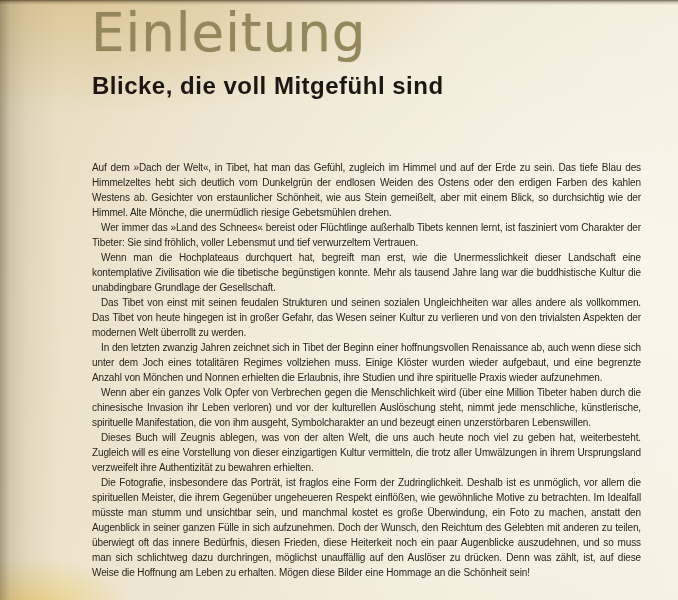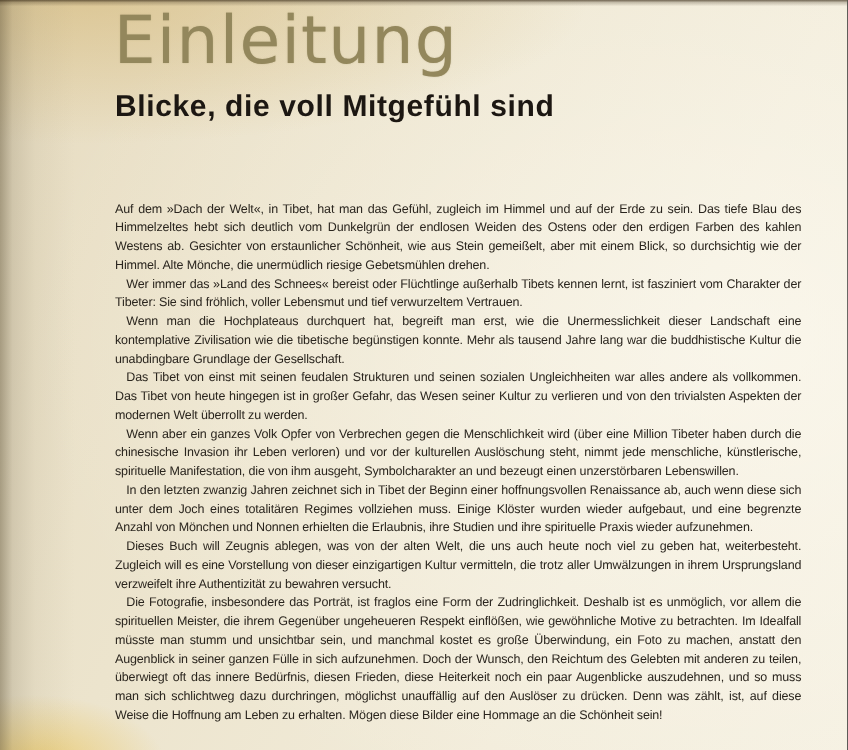--- a/index.html
+++ b/index.html
@@ -79,19 +79,19 @@
 
 <div class="stage">
   <div class="page">
     <h1 class="title">Einleitung</h1>
     <h2 class="subtitle">Blicke, die voll Mitgefühl sind</h2>
     <div class="bodytext">
         <p class="para">Auf dem »Dach der Welt«, in Tibet, hat man das Gefühl, zugleich im Himmel und auf der Erde zu sein. Das tiefe Blau des Himmelzeltes hebt sich deutlich vom Dunkelgrün der endlosen Weiden des Ostens oder den erdigen Farben des kahlen Westens ab. Gesichter von erstaunlicher Schönheit, wie aus Stein gemeißelt, aber mit einem Blick, so durchsichtig wie der Himmel. Alte Mönche, die unermüdlich riesige Gebetsmühlen drehen.</p>
         <p class="para indent">Wer immer das »Land des Schnees« bereist oder Flüchtlinge außerhalb Tibets kennen lernt, ist fasziniert vom Charakter der Tibeter: Sie sind fröhlich, voller Lebensmut und tief verwurzeltem Vertrauen.</p>
         <p class="para indent">Wenn man die Hochplateaus durchquert hat, begreift man erst, wie die Unermesslichkeit dieser Landschaft eine kontemplative Zivilisation wie die tibetische begünstigen konnte. Mehr als tausend Jahre lang war die buddhistische Kultur die unabdingbare Grundlage der Gesellschaft.</p>
         <p class="para indent">Das Tibet von einst mit seinen feudalen Strukturen und seinen sozialen Ungleichheiten war alles andere als vollkommen. Das Tibet von heute hingegen ist in großer Gefahr, das Wesen seiner Kultur zu verlieren und von den trivialsten Aspekten der modernen Welt überrollt zu werden.</p>
+        <p class="para indent">In den letzten zwanzig Jahren zeichnet sich in Tibet der Beginn einer hoffnungsvollen Renaissance ab, auch wenn diese sich unter dem Joch eines totalitären Regimes vollziehen muss. Einige Klöster wurden wieder aufgebaut, und eine begrenzte Anzahl von Mönchen und Nonnen erhielten die Erlaubnis, ihre Studien und ihre spirituelle Praxis wieder aufzunehmen.</p>
         <p class="para indent">Wenn aber ein ganzes Volk Opfer von Verbrechen gegen die Menschlichkeit wird (über eine Million Tibeter haben durch die chinesische Invasion ihr Leben verloren) und vor der kulturellen Auslöschung steht, nimmt jede menschliche, künstlerische, spirituelle Manifestation, die von ihm ausgeht, Symbolcharakter an und bezeugt einen unzerstörbaren Lebenswillen.</p>
-        <p class="para indent">In den letzten zwanzig Jahren zeichnet sich in Tibet der Beginn einer hoffnungsvollen Renaissance ab, auch wenn diese sich unter dem Joch eines totalitären Regimes vollziehen muss. Einige Klöster wurden wieder aufgebaut, und eine begrenzte Anzahl von Mönchen und Nonnen erhielten die Erlaubnis, ihre Studien und ihre spirituelle Praxis wieder aufzunehmen.</p>
-        <p class="para indent">Dieses Buch will Zeugnis ablegen, was von der alten Welt, die uns auch heute noch viel zu geben hat, weiterbesteht. Zugleich will es eine Vorstellung von dieser einzigartigen Kultur vermitteln, die trotz aller Umwälzungen in ihrem Ursprungsland verzweifelt ihre Authentizität zu bewahren versucht.</p>
+        <p class="para indent">Dieses Buch will Zeugnis ablegen, was von der alten Welt, die uns auch heute noch viel zu geben hat, weiterbesteht. Zugleich will es eine Vorstellung von dieser einzigartigen Kultur vermitteln, die trotz aller Umwälzungen in ihrem Ursprungsland verzweifelt ihre Authentizität zu bewahren erhielten.</p>
         <p class="para indent">Die Fotografie, insbesondere das Porträt, ist fraglos eine Form der Zudringlichkeit. Deshalb ist es unmöglich, vor allem die spirituellen Meister, die ihrem Gegenüber ungeheueren Respekt einflößen, wie gewöhnliche Motive zu betrachten. Im Idealfall müsste man stumm und unsichtbar sein, und manchmal kostet es große Überwindung, ein Foto zu machen, anstatt den Augenblick in seiner ganzen Fülle in sich aufzunehmen. Doch der Wunsch, den Reichtum des Gelebten mit anderen zu teilen, überwiegt oft das innere Bedürfnis, diesen Frieden, diese Heiterkeit noch ein paar Augenblicke auszudehnen, und so muss man sich schlichtweg dazu durchringen, möglichst unauffällig auf den Auslöser zu drücken. Denn was zählt, ist, auf diese Weise die Hoffnung am Leben zu erhalten. Mögen diese Bilder eine Hommage an die Schönheit sein!</p>
       </div>
   </div>
 </div>
 
 </body></html>

